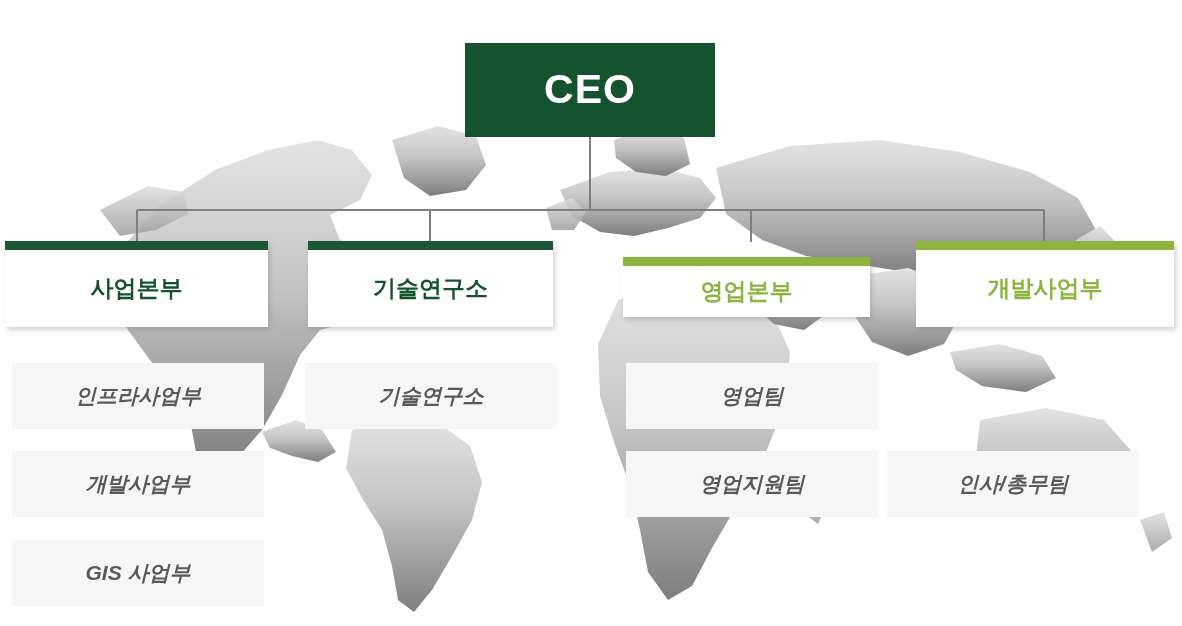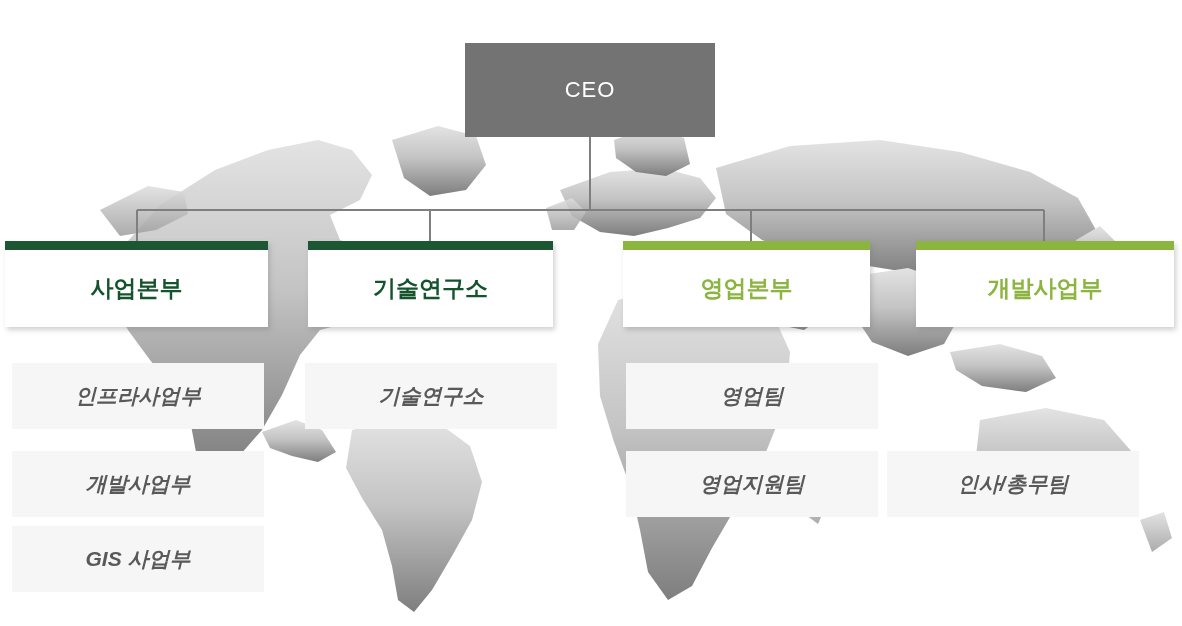--- a/index.html
+++ b/index.html
@@ -46,24 +46,24 @@
     position: absolute;
     z-index: 2;
     box-sizing: border-box;
     display: flex;
     align-items: center;
     justify-content: center;
     text-align: center;
   }
 
   .node-ceo {
-    background: #737373;
+    background: #14532d;
     color: #ffffff;
-    font-size: 22px;
-    font-weight: normal;
+    font-size: 41px;
+    font-weight: bold;
     letter-spacing: 1px;
   }
 
   .node-div {
     background: #ffffff;
     box-shadow: 2px 3px 5px rgba(120,120,120,0.35);
     font-size: 23px;
     font-weight: bold;
     padding-top: 9px;
   }
@@ -183,37 +183,37 @@
   <div class="node node-div dark" style="left:5px; top:241px; width:263px; height:86px;">
     <span class="accent"></span>
     <span class="node-label">사업본부</span>
   </div>
 
   <div class="node node-div dark" style="left:308px; top:241px; width:245px; height:86px;">
     <span class="accent"></span>
     <span class="node-label">기술연구소</span>
   </div>
 
-  <div class="node node-div light" style="left:623px; top:241px; width:247px; height:86px;">
+  <div class="node node-div light" style="left:623px; top:257px; width:247px; height:60px;">
     <span class="accent"></span>
     <span class="node-label">영업본부</span>
   </div>
 
   <div class="node node-div light" style="left:916px; top:241px; width:258px; height:86px;">
     <span class="accent"></span>
     <span class="node-label">개발사업부</span>
   </div>
 
   <div class="node node-team" style="left:12px; top:363px; width:252px; height:66px;">
     <span class="node-label">인프라사업부</span>
   </div>
   <div class="node node-team" style="left:12px; top:451px; width:252px; height:66px;">
     <span class="node-label">개발사업부</span>
   </div>
-  <div class="node node-team" style="left:12px; top:526px; width:252px; height:66px;">
+  <div class="node node-team" style="left:12px; top:540px; width:252px; height:66px;">
     <span class="node-label">GIS  사업부</span>
   </div>
 
   <div class="node node-team" style="left:305px; top:363px; width:252px; height:66px;">
     <span class="node-label">기술연구소</span>
   </div>
 
   <div class="node node-team" style="left:626px; top:363px; width:252px; height:66px;">
     <span class="node-label">영업팀</span>
   </div>

